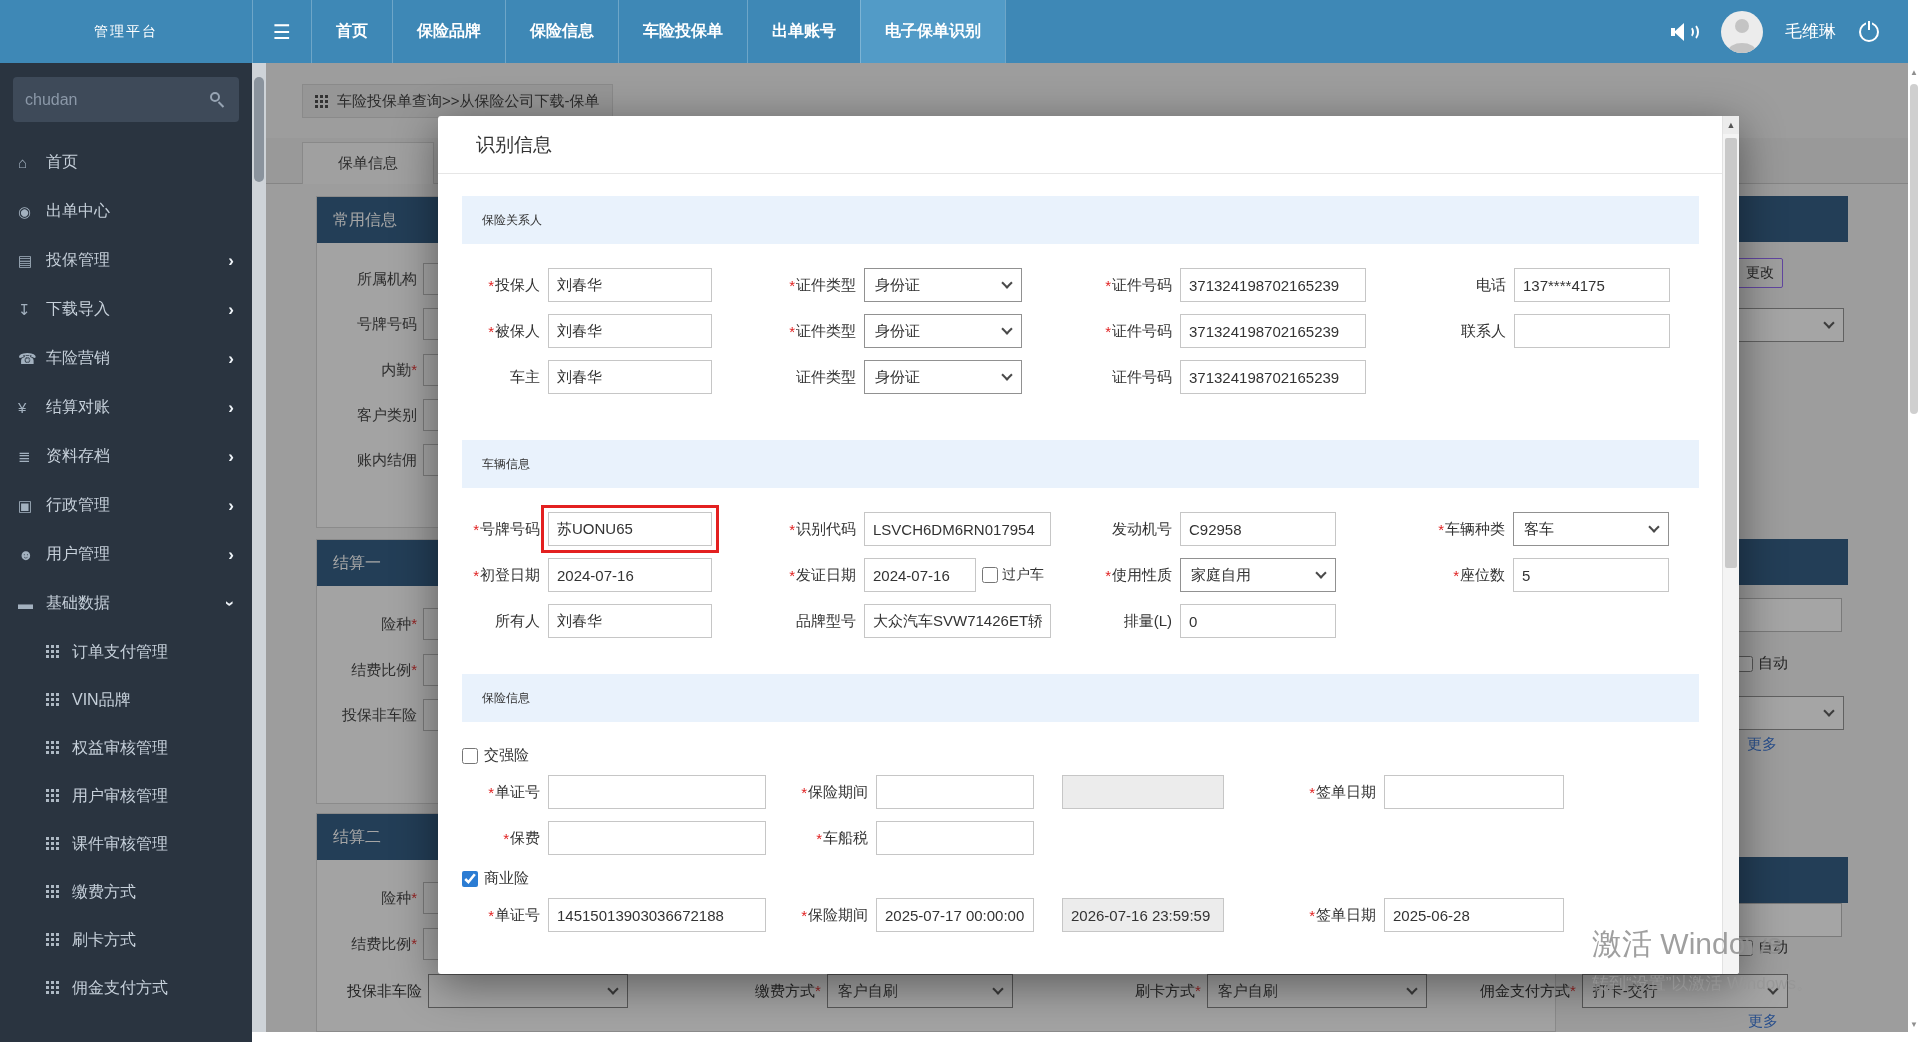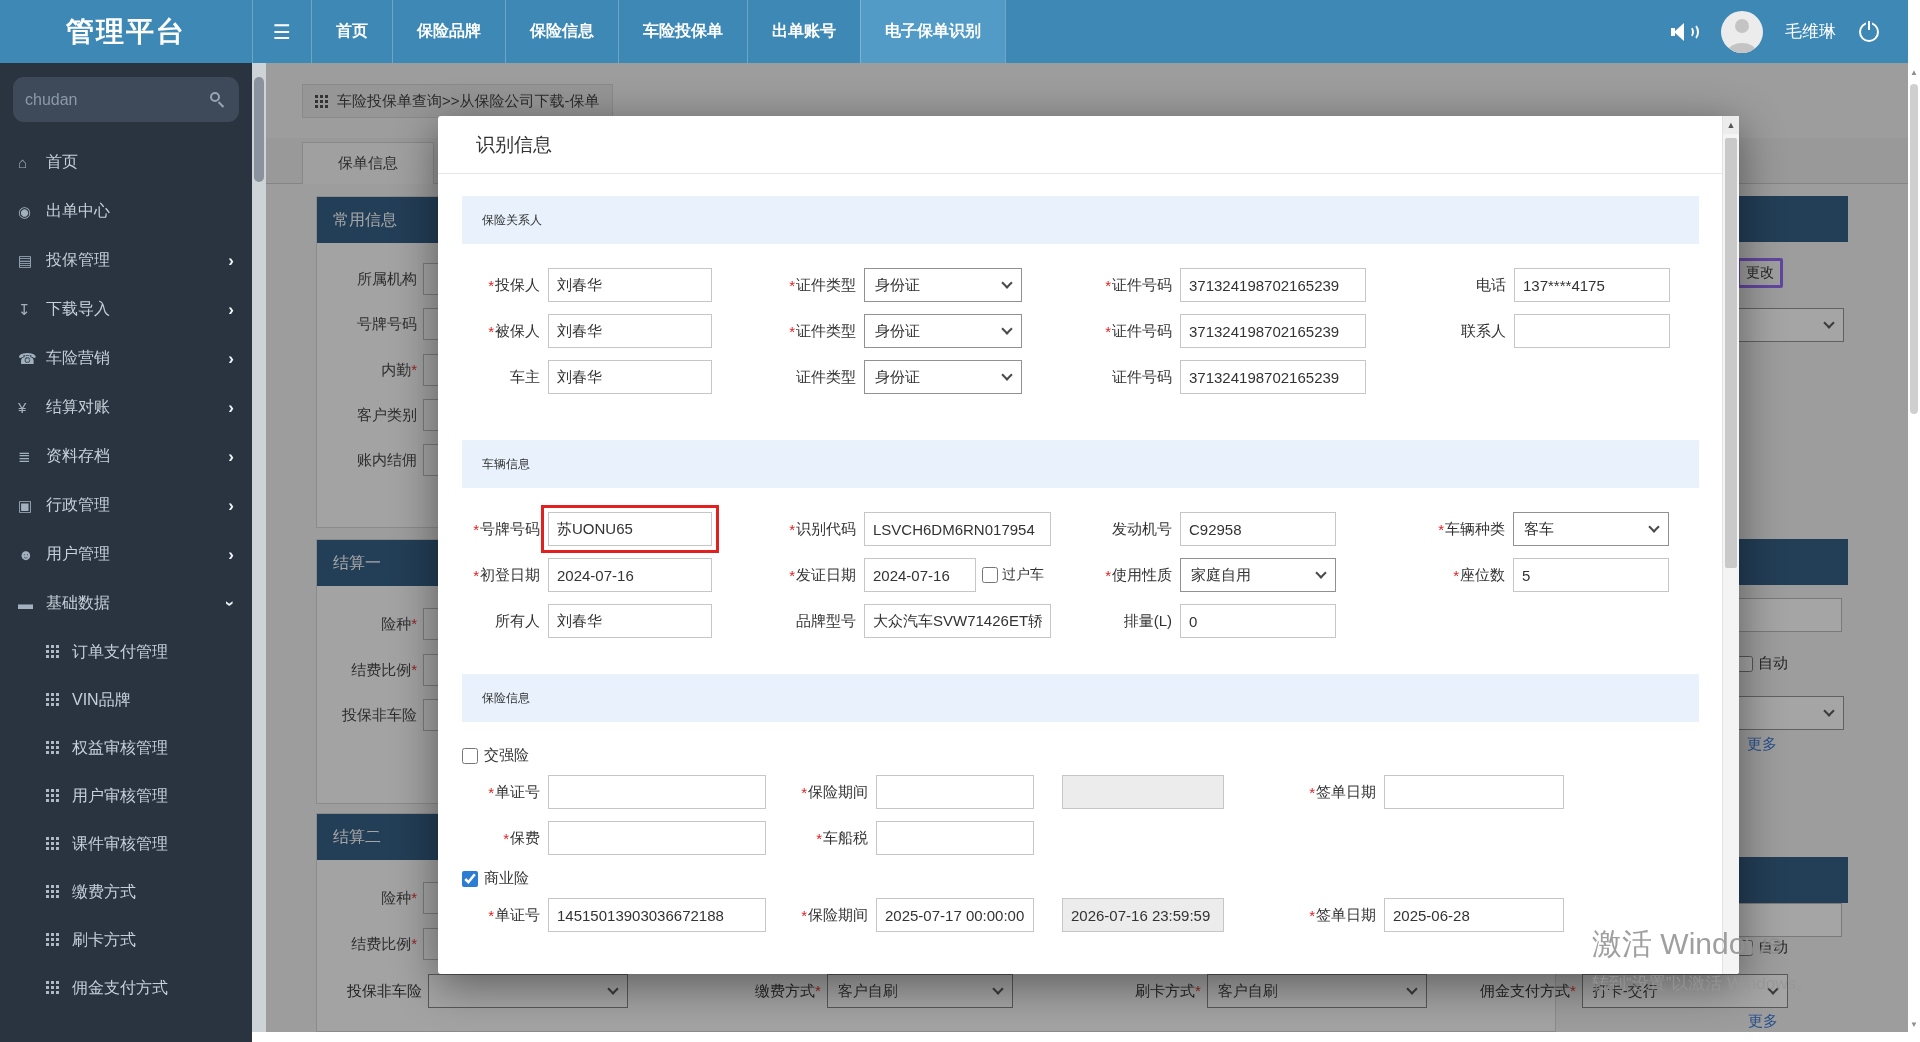--- a/index.html
+++ b/index.html
@@ -1,21 +1,21 @@
 <!DOCTYPE html>
 <html><head>
 <meta charset="utf-8">
 <style>
   *{margin:0;padding:0;box-sizing:border-box}
   body{font-family:"Liberation Sans","DejaVu Sans",sans-serif}
   .screen{position:relative;width:1920px;height:1042px;overflow:hidden;background:#fff}
 
   
   .topbar{position:absolute;left:0;top:0;width:1908px;height:63px;background:#3e88b6;display:flex;align-items:stretch;color:#fff;z-index:60}
-  .brand{width:252px;display:flex;align-items:center;justify-content:center;font-size:28px;letter-spacing:2px;font-weight:bold}
+  .brand{width:252px;display:flex;align-items:center;justify-content:center;font-size:14px;letter-spacing:2px;font-weight:normal}
   .navwrap{display:flex;border-right:1px solid rgba(255,255,255,.25)}
   .navcell{display:flex;align-items:center;padding:0 24px;font-size:16px;font-weight:bold;border-left:1px solid rgba(255,255,255,.25);cursor:pointer;white-space:nowrap}
   .navcell.hamb{font-size:20px;padding:0 20px}
   .navcell.active{background:#529bc7}
   .topright{margin-left:auto;display:flex;align-items:center;gap:22px;padding-right:28px}
   .uname{font-size:17px}
   
   .vol{position:relative;width:28px;height:22px;display:inline-block}
   .vol i{position:absolute;display:block}
   .vb{left:0;top:7px;width:4px;height:8px;background:#fff}
@@ -28,21 +28,21 @@
   .avatar .bodyp{position:absolute;bottom:-7px;left:7px;width:28px;height:17px;border-radius:50% 50% 0 0;background:#c4c4c4}
   
   .pwr{position:relative;width:22px;height:22px;display:inline-block}
   .pwr i{position:absolute;display:block}
   .pcirc{inset:1px;border:2px solid #fff;border-radius:50%}
   .pgap{left:8px;top:-1px;width:6px;height:9px;background:#3e88b6}
   .pbar{left:10px;top:0;width:2px;height:9px;background:#fff}
 
   
   .sidebar{position:absolute;left:0;top:63px;width:252px;bottom:0;background:#2a3440;z-index:55;overflow:hidden}
-  .search{margin:14px 13px 0 13px;height:45px;background:#3e4a59;border-radius:11px;display:flex;align-items:center;padding:0 12px}
+  .search{margin:14px 13px 0 13px;height:45px;background:#3e4a59;border-radius:4px;display:flex;align-items:center;padding:0 12px}
   .search input{flex:1;background:none;border:none;outline:none;color:#8b98a8;font-size:16px;min-width:0}
   .mag{position:relative;width:18px;height:18px;flex:0 0 auto;cursor:pointer}
   .mag i{position:absolute;display:block}
   .magc{left:1px;top:1px;width:10px;height:10px;border:2px solid #97a4b3;border-radius:50%}
   .magt{left:11px;top:10px;width:2px;height:7px;background:#97a4b3;transform:rotate(-45deg)}
   .menu{margin-top:16px}
   .sitem{height:49px;display:flex;align-items:center;padding:0 18px;color:#c6d0da;font-size:16px;cursor:pointer}
   .sicon{width:28px;font-size:15px;color:#a3b1bf;flex:0 0 auto}
   .schev{margin-left:auto;font-weight:bold;color:#eef3f8;font-size:17px;line-height:1}
   .schev.down{transform:rotate(90deg)}
@@ -63,21 +63,21 @@
   .phead{height:46px;background:#1f4e79;color:#fff;display:flex;align-items:center;padding-left:16px;font-size:16px}
   .bgrow{position:absolute;left:0;display:flex;align-items:center}
   .bglb{width:106px;display:flex;justify-content:flex-end;font-size:15px;color:#333;padding-right:6px;white-space:nowrap}
   .star2{color:#e02020;font-style:normal}
   .bginp{width:150px;height:32px;border:1px solid #b9b9b9;background:#fff}
   .bgroup{position:absolute;top:911px;display:flex;align-items:center;z-index:2}
   .bglabel{font-size:15px;color:#222;padding-right:6px;white-space:nowrap}
   .bsel{height:34px;border:1px solid #7a7a7a;background:#fff;display:flex;align-items:center;padding:0 10px;font-size:15px;color:#333;cursor:pointer}
   .caret{width:8px;height:8px;border-right:2px solid #4a4a4a;border-bottom:2px solid #4a4a4a;transform:rotate(45deg);margin-left:auto;margin-top:-4px;flex:0 0 auto}
   .rnavy{position:absolute;left:1448px;width:134px;height:46px;background:#1f4e79;z-index:2}
-  .chgbtn{position:absolute;left:1471px;top:195px;width:46px;height:30px;background:#f5f5f5;border:3px solid #8b5cf6;font-size:14px;color:#222;display:flex;align-items:center;justify-content:center;border-radius:2px;z-index:2;cursor:pointer}
+  .chgbtn{position:absolute;left:1471px;top:195px;width:46px;height:30px;background:#f5f5f5;border:1px solid #8b5cf6;font-size:14px;color:#222;display:flex;align-items:center;justify-content:center;border-radius:2px;z-index:2;cursor:pointer}
   .rsel{position:absolute;left:1458px;width:120px;height:34px;border:1px solid #8a8a8a;background:#fff;display:flex;align-items:center;padding:0 10px;z-index:2;cursor:pointer}
   .rinp{position:absolute;left:1458px;width:118px;height:34px;border:1px solid #b5b5b5;background:#fff;z-index:2}
   .autoline{position:absolute;left:1471px;display:flex;align-items:center;gap:5px;font-size:15px;color:#222;z-index:2}
   .morelink{position:absolute;font-size:15px;color:#2b6cd4;z-index:2;cursor:pointer}
   input[type="checkbox"]{width:16px;height:16px;accent-color:#2b7cd3}
   .dim{position:absolute;inset:0;background:rgba(40,40,40,.42);z-index:10}
 
   
   .modal{position:absolute;left:172px;top:53px;width:1301px;height:858px;background:#fff;z-index:30;box-shadow:0 10px 45px rgba(0,0,0,.45);border-radius:3px}
   .mtitle{height:58px;line-height:58px;padding-left:38px;font-size:19px;color:#333;border-bottom:1px solid #e6e6e6}

